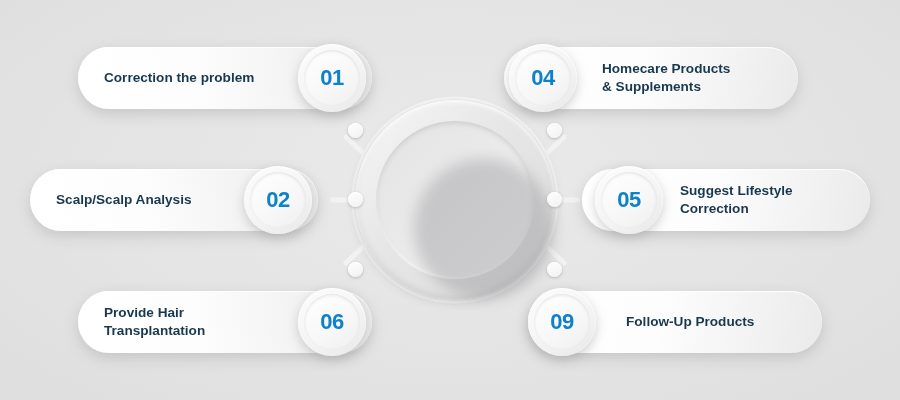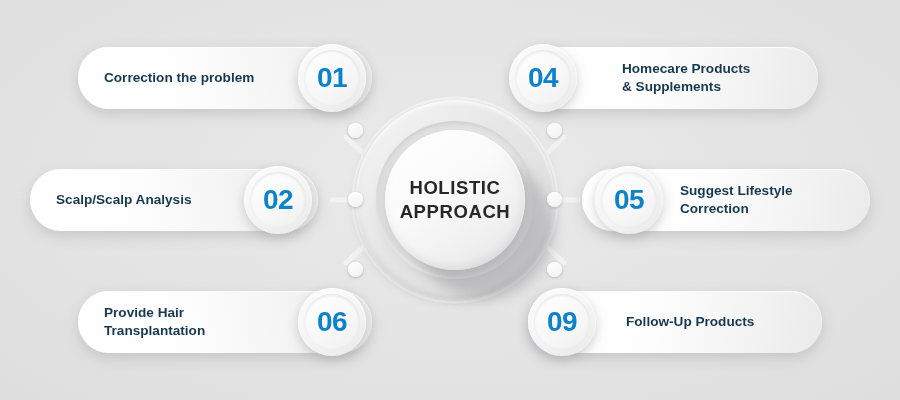--- a/index.html
+++ b/index.html
@@ -95,21 +95,21 @@
     display:flex;align-items:center;justify-content:center;
   }
   .badge::before{
     content:"";position:absolute;left:6px;top:6px;width:56px;height:56px;
     border-radius:50%;
     background:linear-gradient(145deg,#ffffff 0%,#f7f7f7 60%,#efefef 100%);
     box-shadow:inset 0 1px 3px rgba(160,160,165,.30);
   }
   .badge-num{
     position:relative;z-index:2;
-    font-size:28px;font-weight:bold;letter-spacing:-.5px;
+    font-size:22px;font-weight:bold;letter-spacing:-.5px;
     color:#0d82c9;
   }
 </style>
 </head>
 <body>
 
 <div id="stage">
 
   <div class="hub-wrap">
 
@@ -129,43 +129,39 @@
       <line x1="35" y1="170" x2="16" y2="188" stroke="#f2f2f2" stroke-width="5" stroke-linecap="round"></line>
       <line x1="215" y1="80" x2="234" y2="62" stroke="#f2f2f2" stroke-width="5" stroke-linecap="round"></line>
       <line x1="225" y1="125" x2="248" y2="125" stroke="#f2f2f2" stroke-width="5" stroke-linecap="round"></line>
       <line x1="215" y1="170" x2="234" y2="188" stroke="#f2f2f2" stroke-width="5" stroke-linecap="round"></line>
     </svg>
 
     <div class="hub-ring"></div>
     <div class="hub-ring-inner"></div>
     <div class="hub-shadow"></div>
 
-    <div class="hub-core">
-      <div class="hub-core-label">HOLISTIC
-APPROACH</div>
-    </div>
 
     <div class="node" style="left:18px;top:48px;"></div>
     <div class="node" style="left:18px;top:117px;"></div>
     <div class="node" style="left:18px;top:187px;"></div>
     <div class="node" style="left:217px;top:48px;"></div>
     <div class="node" style="left:217px;top:117px;"></div>
     <div class="node" style="left:217px;top:187px;"></div>
   </div>
 
   <div class="row r1">
 
     <div class="card left" style="left:78px;width:294px;">
       <div class="card-label">Correction the problem</div>
     </div>
     <div class="badge" style="left:298px;">
       <span class="badge-num">01</span>
     </div>
 
-    <div class="card right" style="left:524px;width:294px;">
+    <div class="card right" style="left:504px;width:294px;">
       <div class="card-label">Homecare Products
 &amp; Supplements</div>
     </div>
     <div class="badge" style="left:509px;">
       <span class="badge-num">04</span>
     </div>
   </div>
 
   <div class="row r2">
 

